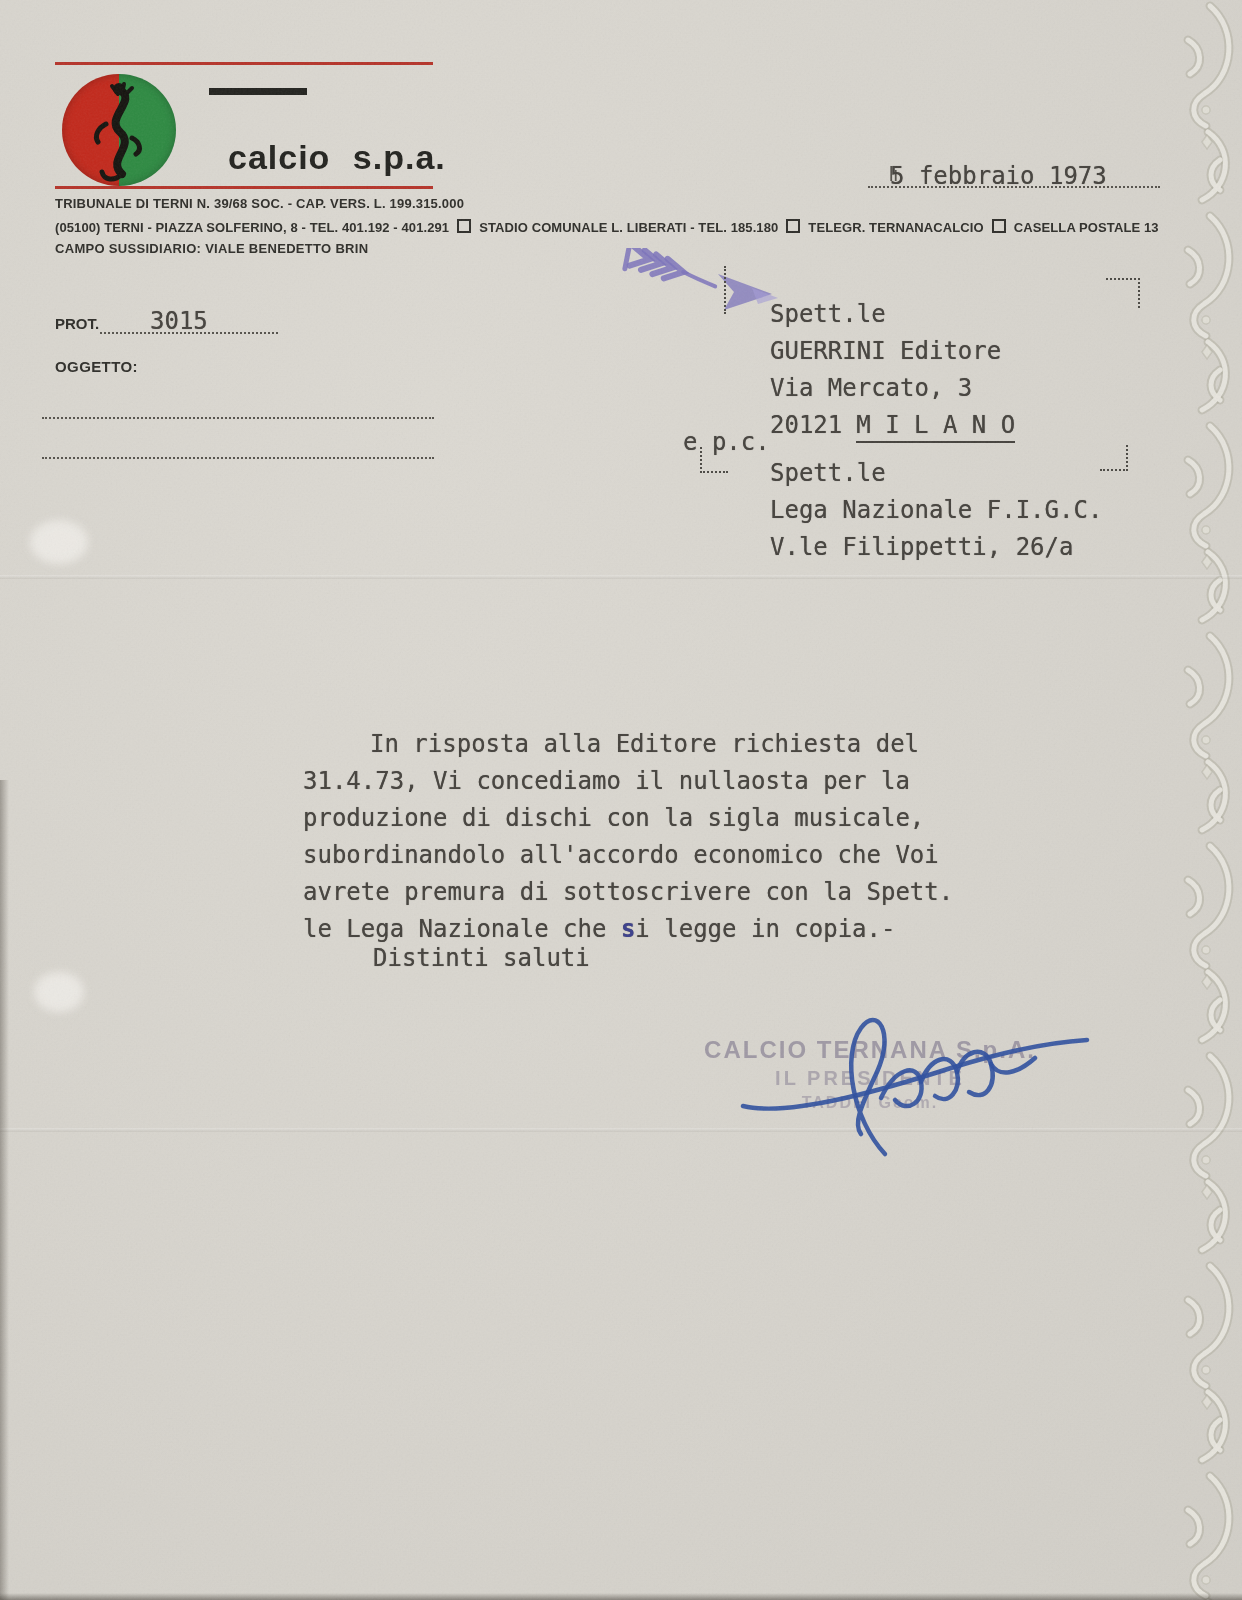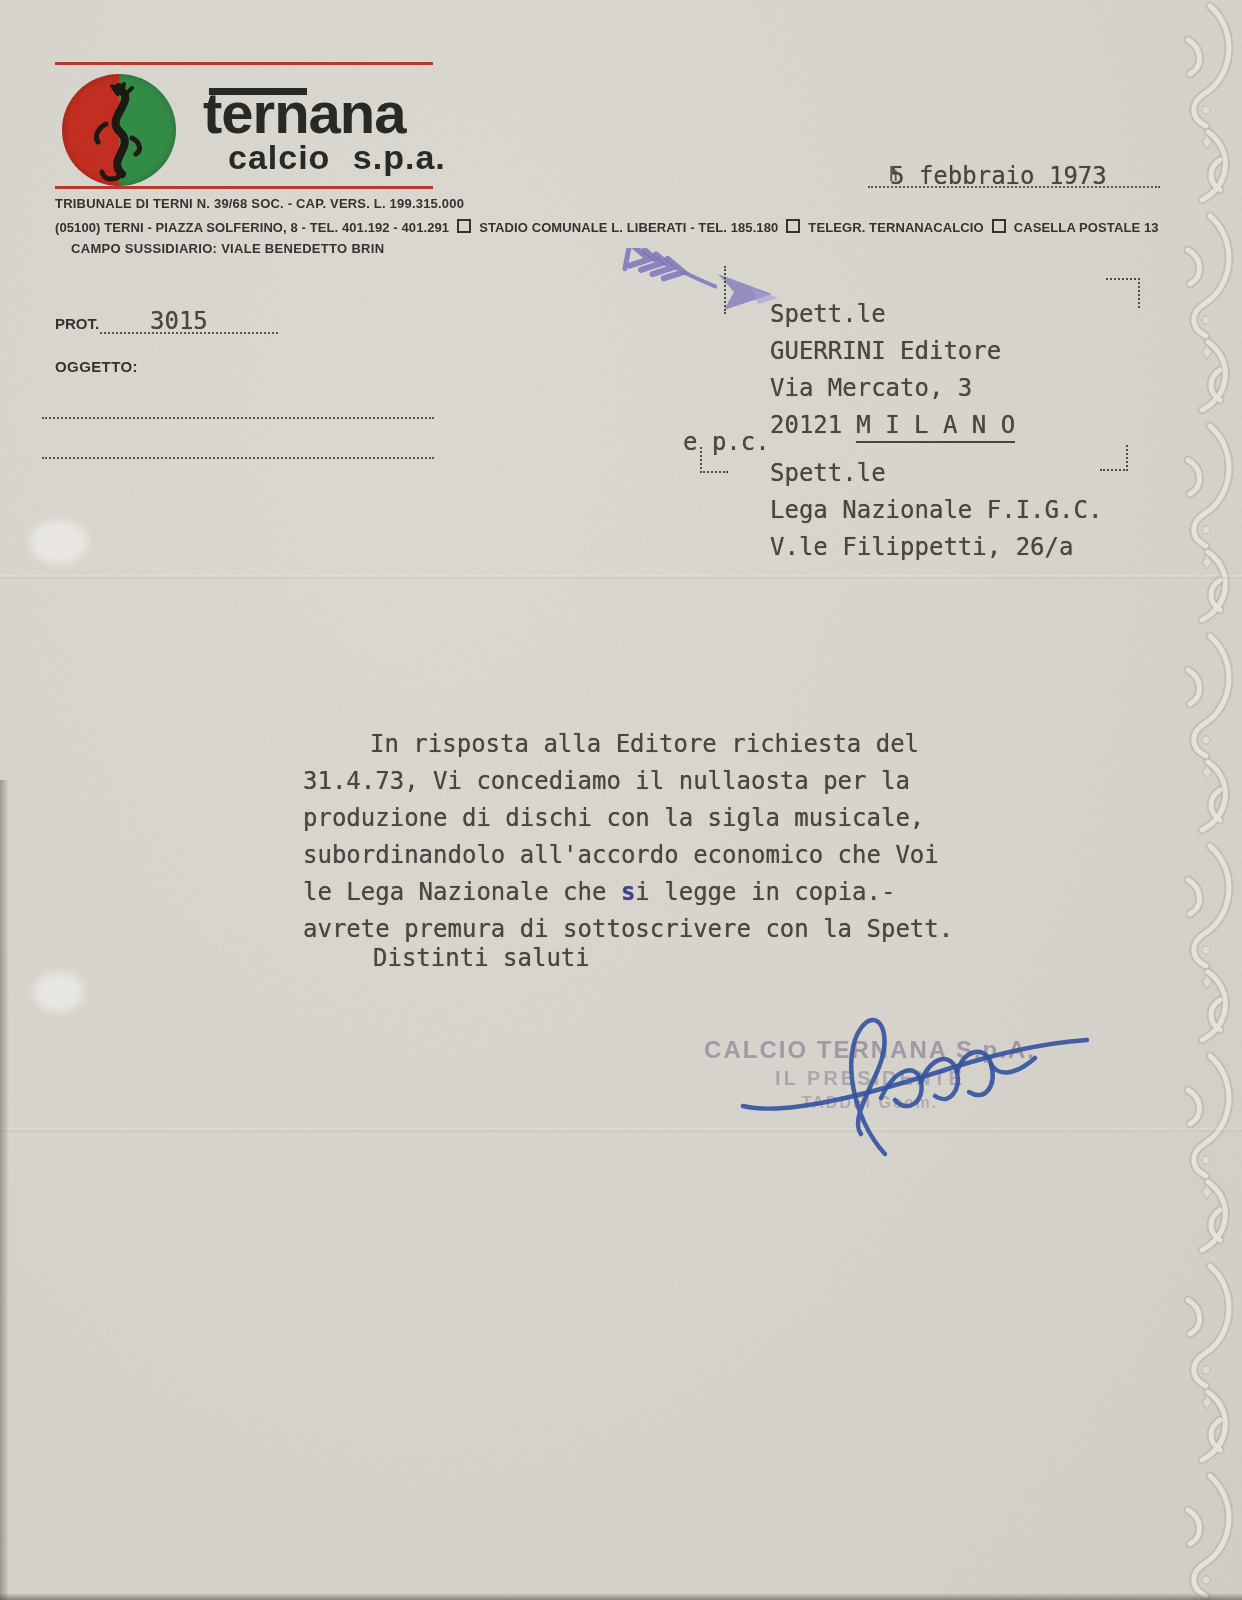--- a/index.html
+++ b/index.html
@@ -21,21 +21,21 @@
     letter-spacing:-1px;color:#23231f;line-height:1;
   }
   .brand-bar{position:absolute;left:209px;top:88px;width:98px;height:7px;background:#23231f;}
   .brand-sub{
     position:absolute;left:228px;top:140px;font-size:34px;font-weight:700;
     letter-spacing:1px;word-spacing:12px;color:#23231f;line-height:1;
   }
   .lh-line{position:absolute;left:55px;font-weight:700;color:#2f2e2a;white-space:nowrap;}
   .lh-registry{top:196px;font-size:13px;letter-spacing:.2px;}
   .lh-contact{top:219px;font-size:13px;letter-spacing:.1px;}
-  .lh-campo{top:241px;font-size:13px;letter-spacing:.3px;margin-left:16px;}
+  .lh-campo{top:241px;font-size:13px;letter-spacing:.3px;}
   .sq{display:inline-block;width:10px;height:10px;border:2px solid #2f2e2a;margin:0 8px -1px 8px;}
   
   .mono{font-family:"DejaVu Sans Mono", monospace;color:#45423d;text-shadow:0 0 .7px rgba(62,60,56,.75);}
   .t24{font-size:24px;line-height:37px;}
   
   .date-prefix{position:absolute;left:845px;top:163px;font-size:20px;color:#55524c;margin-left:44px;}
   .date-dots{position:absolute;left:868px;top:160px;width:292px;height:26px;border-bottom:2px dotted #55524c;}
   .date-value{position:absolute;left:890px;top:158px;}
   
   .prot-label{position:absolute;left:55px;top:315px;font-size:15px;font-weight:700;color:#2f2e2a;}
@@ -118,21 +118,20 @@
     <g stroke="#15140f" fill="none" stroke-linecap="round">
       <path d="M58,16 C76,26 42,44 58,58 C74,72 44,86 60,100" stroke-width="8"></path>
       <path d="M50,12 l6,8 M62,10 l-2,10 M70,14 l-7,7" stroke-width="4"></path>
       <path d="M44,50 C36,54 32,62 36,68" stroke-width="5"></path>
       <path d="M70,64 C78,68 80,76 74,80" stroke-width="5"></path>
       <path d="M60,100 C52,108 42,106 40,98" stroke-width="5"></path>
     </g>
     <circle cx="57" cy="15" r="6" fill="#15140f"></circle>
   </svg>
 
-  <div class="brand">ternana</div>
   <div class="brand-bar"></div>
   <div class="brand-sub">calcio s.p.a.</div>
 
   <div class="rule-red" style="left:55px;top:186px;width:378px;"></div>
 
   <div class="lh-line lh-registry">TRIBUNALE DI TERNI N. 39/68 SOC. - CAP. VERS. L. 199.315.000</div>
 
   <div class="lh-line lh-contact">
     <span>(05100) TERNI - PIAZZA SOLFERINO, 8 - TEL. 401.192 - 401.291</span><span class="sq"></span><span>STADIO COMUNALE L. LIBERATI - TEL. 185.180</span><span class="sq"></span><span>TELEGR. TERNANACALCIO</span><span class="sq"></span><span>CASELLA POSTALE 13</span>
   </div>
@@ -188,22 +187,22 @@
   </div>
 
   <div class="crease" style="top:575px;"></div>
   <div class="crease" style="top:1128px;"></div>
 
   <div class="body-block mono t24">
     <div class="tline indent">In risposta alla Editore richiesta del</div>
     <div class="tline">31.4.73, Vi concediamo il nullaosta per la</div>
     <div class="tline">produzione di dischi con la sigla musicale,</div>
     <div class="tline">subordinandolo all'accordo economico che Voi</div>
+    <div class="tline">avrete premura di sottoscrivere con la Spett.</div>
     <div class="tline"><span>le Lega Nazionale che </span><span class="corr">s</span><span>i legge in copia.-</span></div>
-    <div class="tline">avrete premura di sottoscrivere con la Spett.</div>
   </div>
   <div class="closing mono t24">Distinti saluti</div>
 
   <div class="stamp">
     <div class="s1">CALCIO TERNANA S.p.A.</div>
     <div class="s2">IL PRESIDENTE</div>
     <div class="s3">TADDEI Geom.</div>
   </div>
 
   <svg class="sig" width="430" height="170" viewBox="0 0 430 170">

